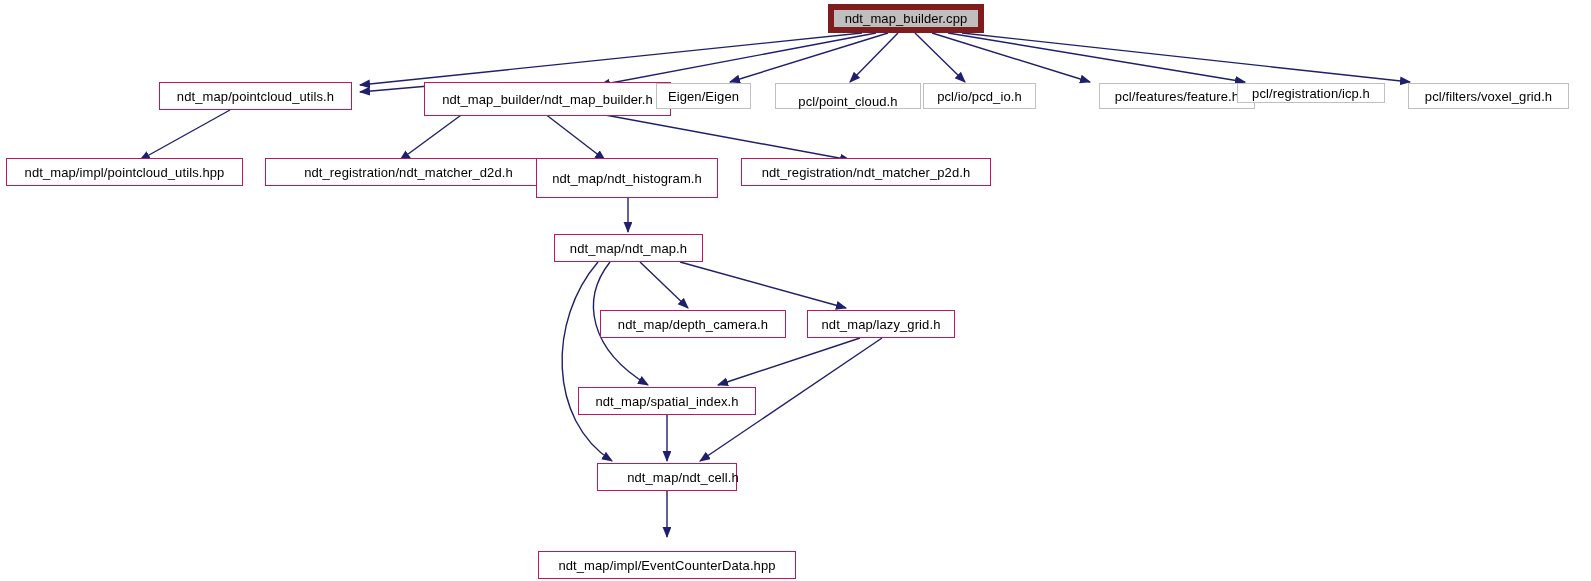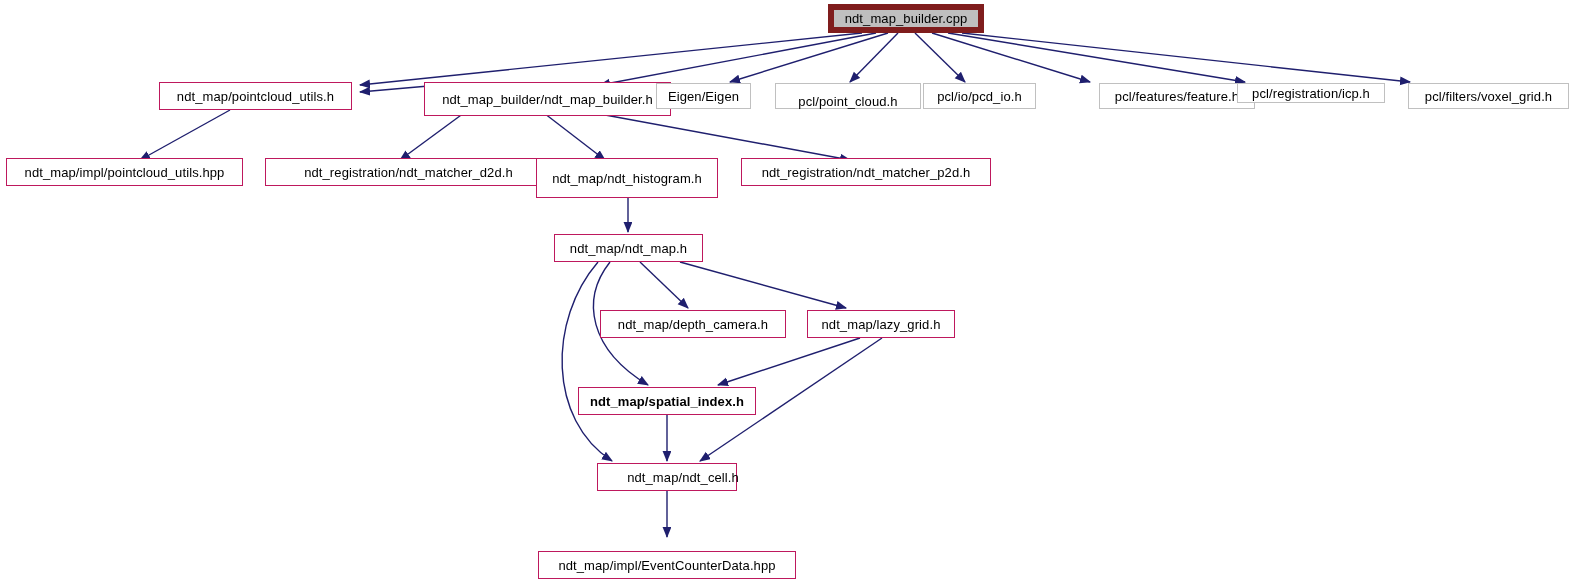--- a/index.html
+++ b/index.html
@@ -128,21 +128,21 @@
       </div>
       <div class="node-box internal" style="left: 554px; top: 234px; width: 149px; height: 28px;">
         <span class="node-label">ndt_map/ndt_map.h</span>
       </div>
       <div class="node-box internal" style="left: 600px; top: 310px; width: 186px; height: 28px;">
         <span class="node-label">ndt_map/depth_camera.h</span>
       </div>
       <div class="node-box internal" style="left: 807px; top: 310px; width: 148px; height: 28px;">
         <span class="node-label">ndt_map/lazy_grid.h</span>
       </div>
-      <div class="node-box internal" style="left: 578px; top: 387px; width: 178px; height: 28px; font-weight: bold;">
+      <div class="node-box internal" style="left: 578px; top: 387px; width: 178px; height: 28px;">
         <span class="node-label">ndt_map/spatial_index.h</span>
       </div>
       <div class="node-box internal" style="left: 597px; top: 463px; width: 140px; height: 28px; padding-left: 32px;">
         <span class="node-label">ndt_map/ndt_cell.h</span>
       </div>
       <div class="node-box internal" style="left: 538px; top: 539px; width: 258px; height: 28px; margin-top: 12px;">
         <span class="node-label">ndt_map/impl/EventCounterData.hpp</span>
       </div>
     </div>
 </div>

